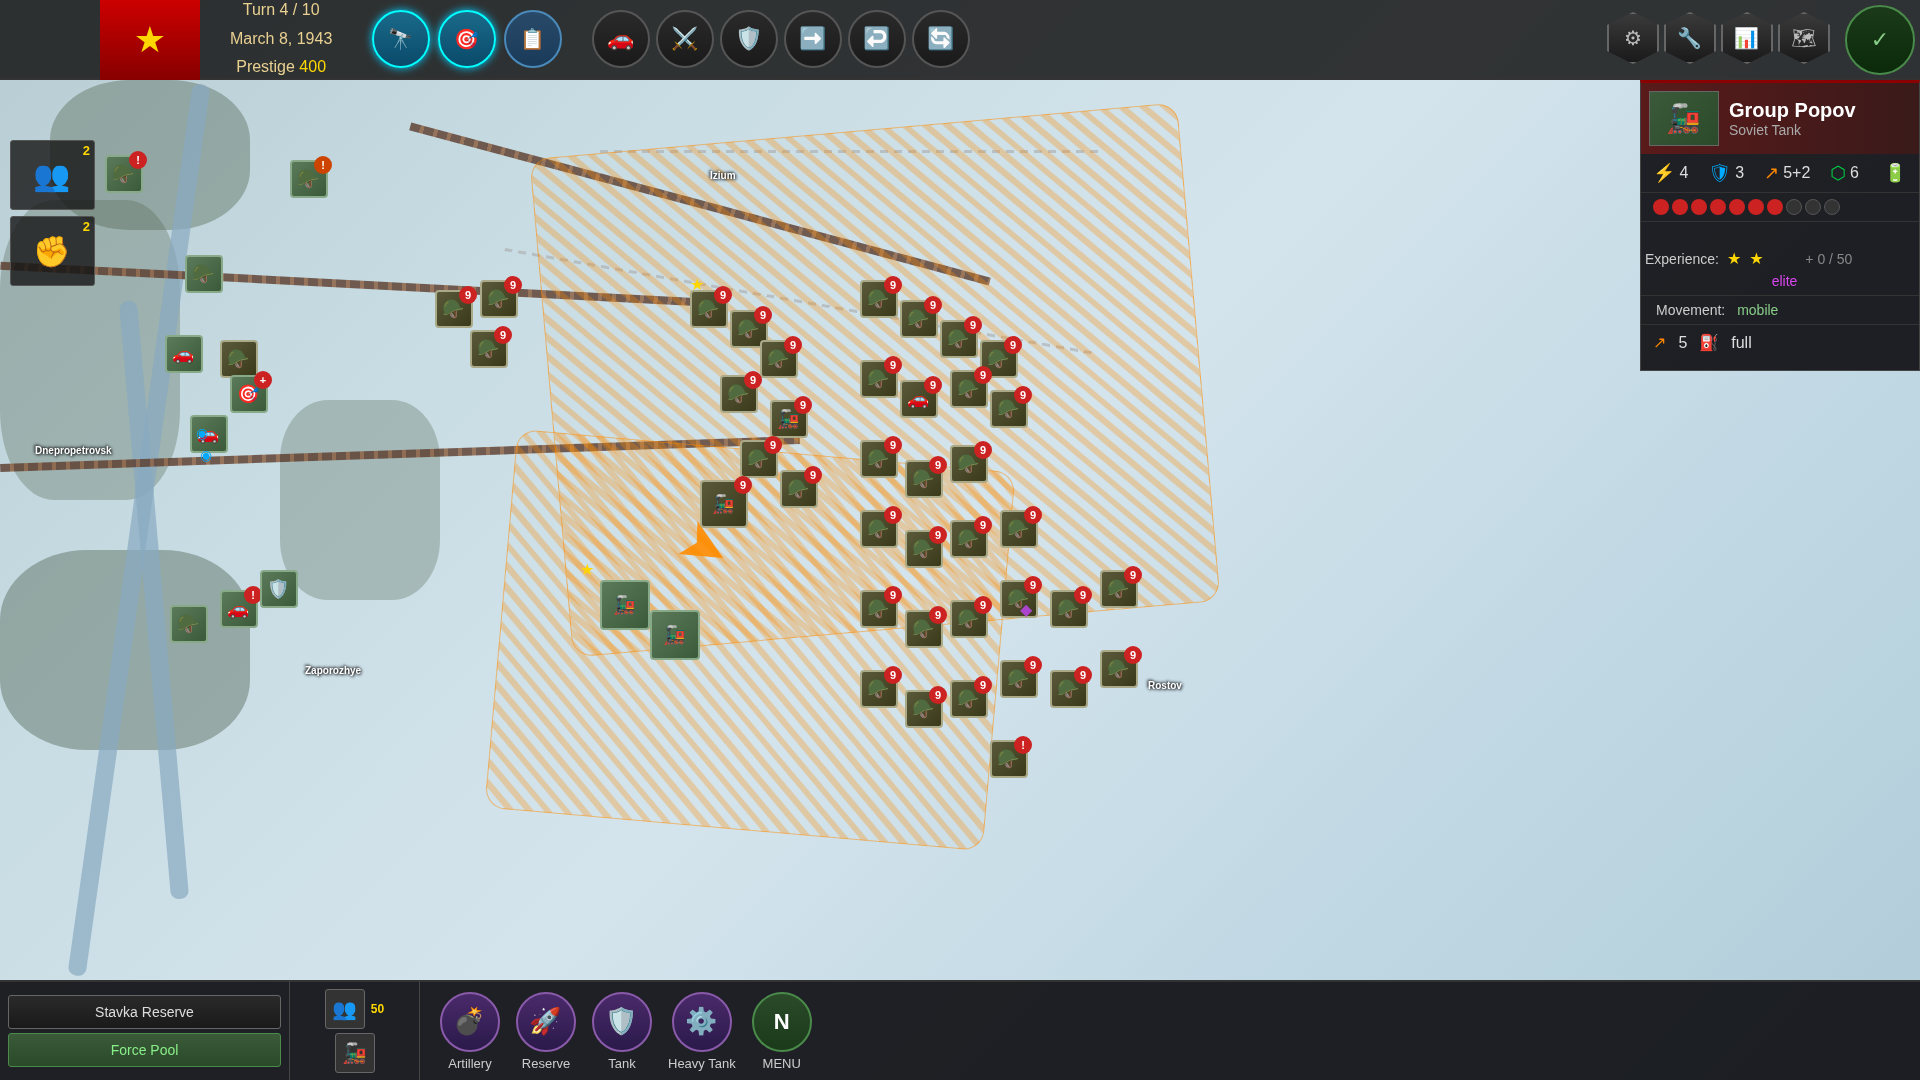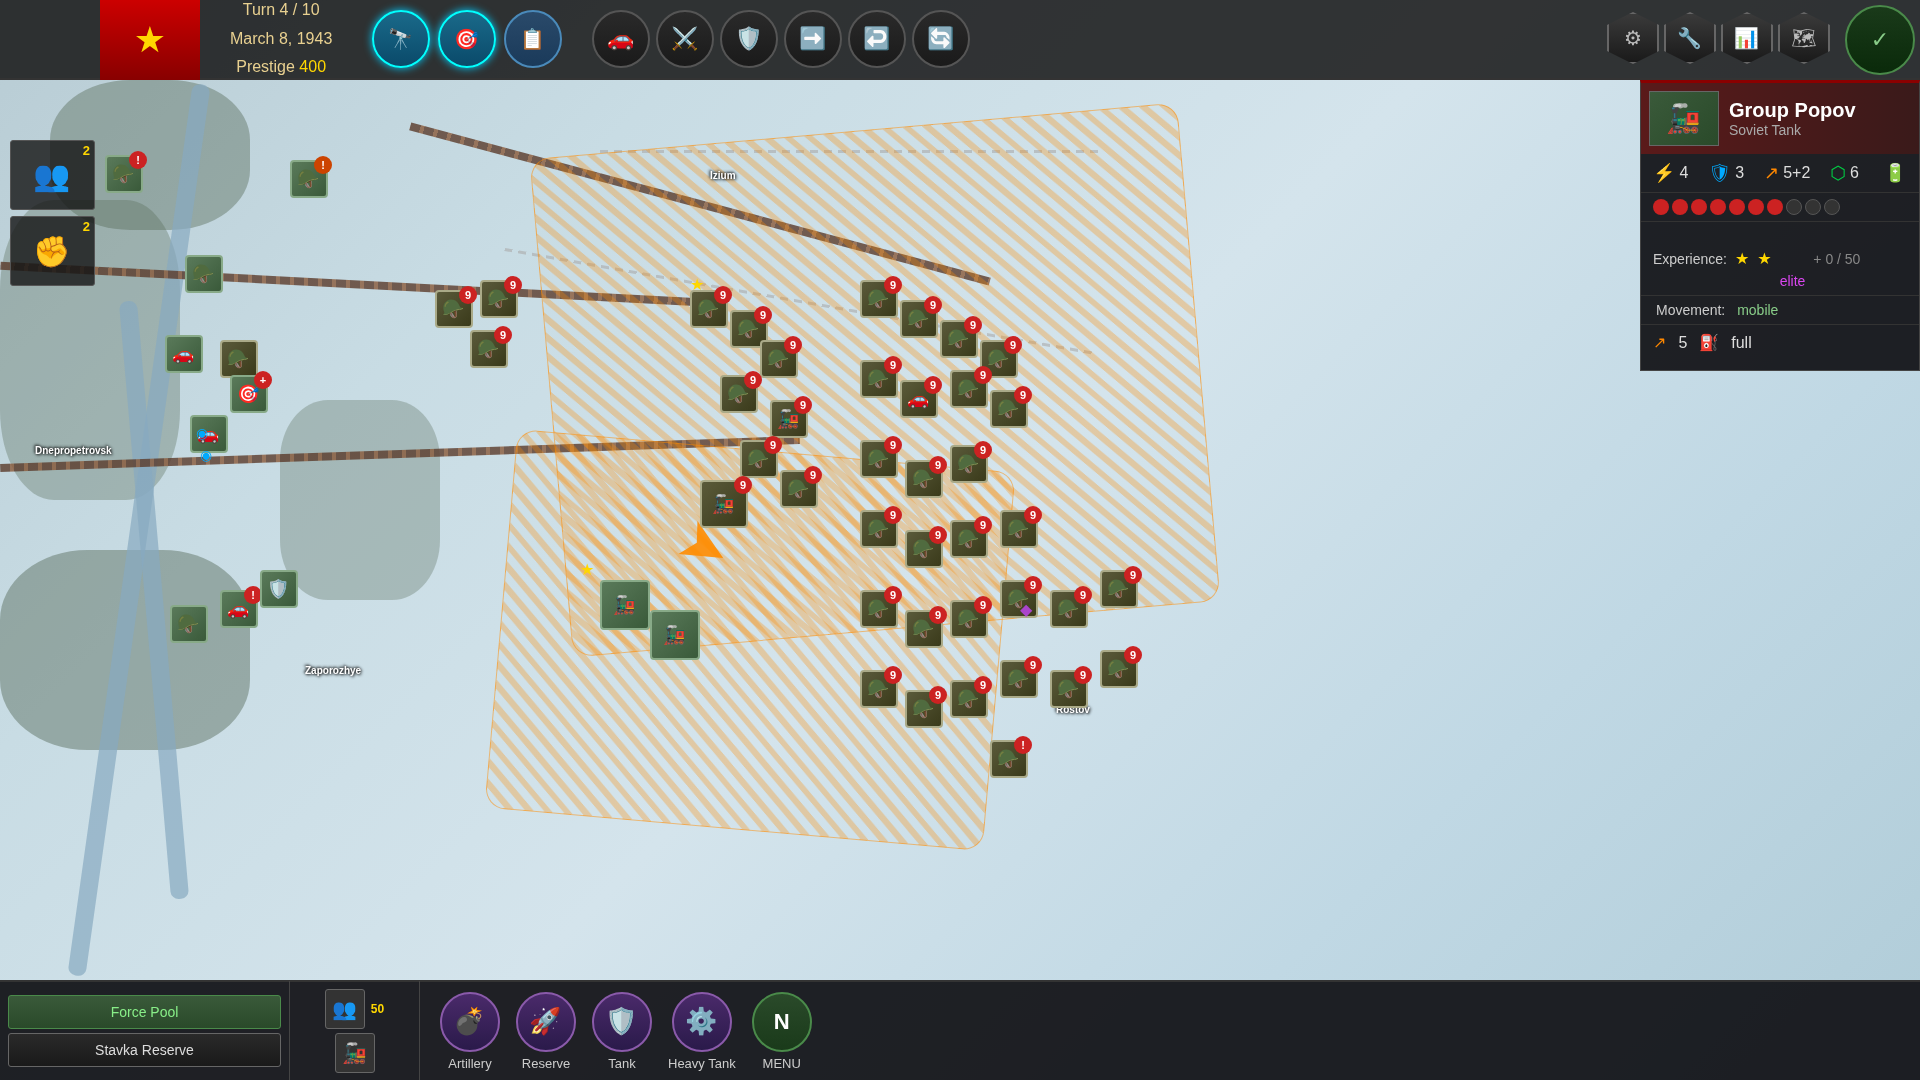--- a/index.html
+++ b/index.html
@@ -217,21 +217,21 @@
       border-radius: 50%;
       background: #cc2222;
     }
 
     .health-dot.empty {
       background: #333;
       border: 1px solid #555;
     }
 
     #experience-row {
-      padding: 6px 12px;
+      padding: 6px 4px;
       color: #ccc;
       font-size: 14px;
       display: flex;
       align-items: center;
       gap: 8px;
       border-bottom: 1px solid #333;
     }
 
     .star { color: #ffd700; font-size: 16px; }
 
@@ -529,21 +529,21 @@
   <div style="position:absolute;top:300px;left:500px;width:600px;height:3px;background:repeating-linear-gradient(90deg,#aaa 0px,#aaa 8px,transparent 8px,transparent 14px);opacity:0.6;transform:rotate(10deg);"></div>
 
   <div class="orange-stripes" style="top:130px;left:550px;width:650px;height:500px;border-radius:20px;transform:rotate(-5deg);"></div>
   <div class="orange-stripes" style="top:450px;left:500px;width:500px;height:380px;border-radius:20px;transform:rotate(5deg);"></div>
 
   <div style="position:absolute;top:510px;left:680px;color:rgba(255,140,0,0.9);font-size:60px;transform:rotate(30deg);z-index:15;">➤</div>
 
   <div class="city-label" style="left:710px;top:170px;">Izium</div>
   <div class="city-label" style="left:35px;top:445px;">Dnepropetrovsk</div>
   <div class="city-label" style="left:305px;top:665px;">Zaporozhye</div>
-  <div class="city-label" style="left:1056px;top:680px;margin-top:24px;">Rostov</div>
+  <div class="city-label" style="left:1148px;top:680px;">Rostov</div>
 
   <div class="unit-token soviet" style="left:105px;top:155px;">🪖<div class="unit-badge">!</div></div>
   <div class="unit-token soviet" style="left:290px;top:160px;">🪖<div class="unit-badge" style="background:#cc4400;">!</div></div>
 
   <div class="unit-token soviet" style="left:185px;top:255px;">🪖</div>
   <div class="unit-token soviet" style="left:165px;top:335px;">🚗</div>
   <div class="unit-token german" style="left:220px;top:340px;">🪖</div>
 
   <div class="unit-token soviet" style="left:230px;top:375px;">🎯<div class="unit-badge">+</div></div>
   <div class="unit-token soviet" style="left:190px;top:415px;">🚗</div>
@@ -725,22 +725,22 @@
     <span style="color:#ff8800;">↗</span>
     <span>5</span>
     <span style="color:#88cc66;">⛽</span>
     <span>full</span>
   </div>
 </div>
 
 <div id="bottom-bar">
 
   <div id="force-pool-area">
+    <div class="reserve-btn">Stavka Reserve</div>
     <div class="reserve-btn active">Force Pool</div>
-    <div class="reserve-btn">Stavka Reserve</div>
   </div>
 
   <div id="unit-preview-area">
     <div class="preview-unit">
       <div class="preview-icon">👥</div>
       <span class="preview-count">50</span>
     </div>
     <div class="preview-unit">
       <div class="preview-icon">🚂</div>
     </div>

